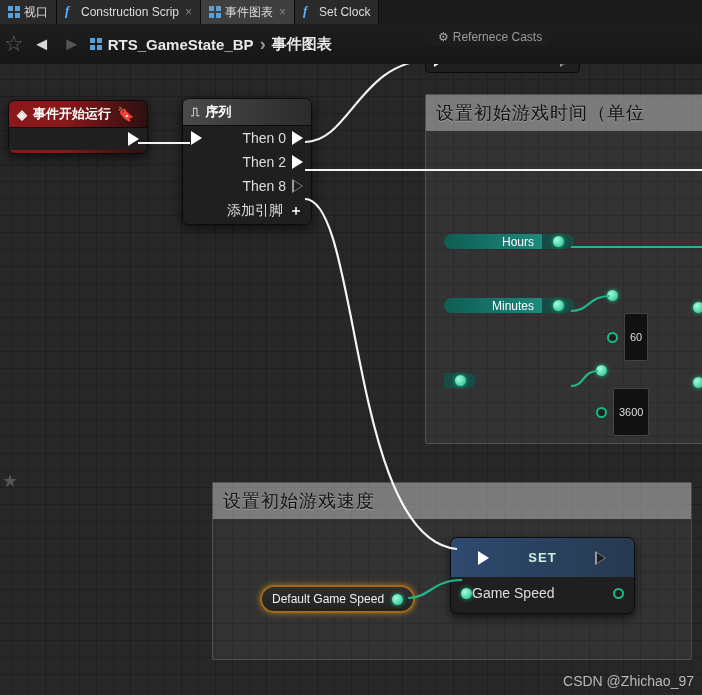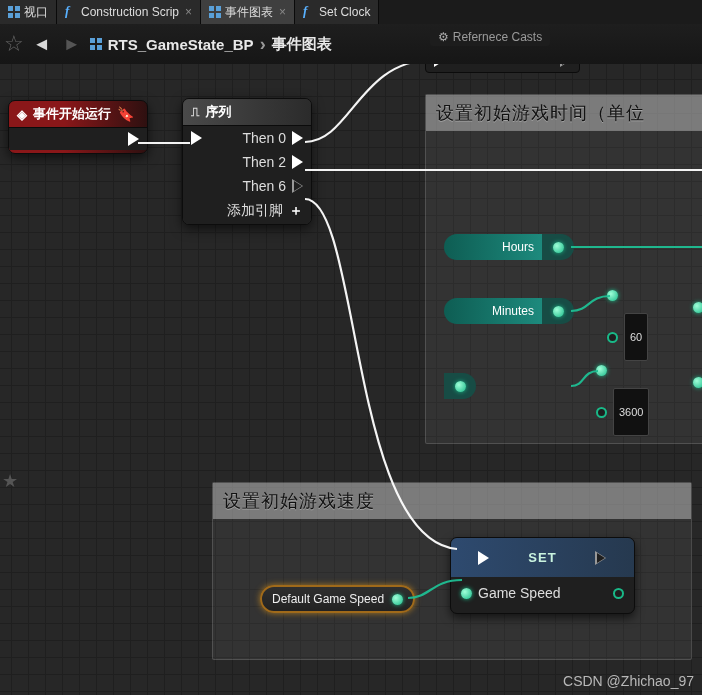--- a/index.html
+++ b/index.html
@@ -61,21 +61,21 @@
   .bk{color:#ffd040;font-size:14px;}
 
   
   .comment{position:absolute;background:rgba(255,255,255,0.06);border:1px solid rgba(255,255,255,0.15);border-radius:2px;}
   .comment-head{background:rgba(210,210,210,0.45);color:#111;font-size:18px;letter-spacing:1px;padding:6px 10px;font-weight:400;text-shadow:0 1px 0 rgba(255,255,255,.3);}
 
   
   .pill{position:absolute;height:28px;border-radius:14px;border:2px solid #a06a1a;background:linear-gradient(#2f2f2f,#222);display:flex;align-items:center;gap:8px;padding:0 10px;color:#eee;font-size:12px;box-shadow:0 0 6px rgba(220,150,30,.7);}
 
   
-  .tpill{position:absolute;height:26px;display:flex;align-items:center;}
+  .tpill{position:absolute;height:15px;display:flex;align-items:center;}
   .tpill .lab{background:linear-gradient(90deg,#0e5d53,#1d8a7d);color:#fff;font-size:12px;border-radius:13px 0 0 13px;padding:0 8px 0 16px;height:100%;display:flex;align-items:center;}
   .tpill .cap{width:32px;height:100%;background:#174c45;border-radius:0 13px 13px 0;display:flex;align-items:center;justify-content:center;}
   .tpill .cap .pin{margin:0;}
   .mini-in{position:absolute;display:flex;align-items:center;gap:6px;}
   .valbox{background:#111;border:1px solid #444;color:#ddd;font-size:11px;padding:17px 5px;border-radius:2px;}
 
   
   .setnode{position:absolute;width:185px;background:#1f1f1f;border:1px solid #0c0c0c;border-radius:7px;box-shadow:0 4px 10px rgba(0,0,0,.6);overflow:hidden;}
   .set-head{height:39px;background:linear-gradient(90deg,#2e4a6f,#26394f);display:flex;align-items:center;justify-content:space-between;padding:0 8px;}
   .set-head span{color:#c9f3df;font-size:13px;font-weight:700;letter-spacing:1px;margin:0 auto;}
@@ -161,21 +161,21 @@
       <span style="display:flex;gap:6px;align-items:center;">
         <span>Then 0</span>
         <span class="exec-out"></span>
       </span>
     </div>
     <div class="row">
       <span>Then 2</span>
       <span class="exec-out"></span>
     </div>
     <div class="row">
-      <span>Then 6</span>
+      <span>Then 8</span>
       <span class="exec-out hollow"></span>
     </div>
     <div class="row">
       <span>添加引脚</span>
       <span style="color:#fff;font-weight:bold;">＋</span>
     </div>
   </div>
 </div>
 
 <div class="comment" style="left:425px;top:94px;width:280px;height:350px;">
@@ -235,21 +235,21 @@
 </div>
 
 <div class="setnode" style="left:450px;top:537px;">
   <div class="set-head">
     <span class="exec-in" style="border-left-color:#fff;"></span>
     <span>SET</span>
     <span class="exec-out hollow"></span>
   </div>
   <div class="set-body">
     <div class="row between" style="padding:6px 10px;">
-      <span style="display:flex;gap:6px;align-items:center;">
+      <span style="display:flex;align-items:center;">
         <span class="pin green"></span>
         <span>Game Speed</span>
       </span>
       <span class="pin hollow-green"></span>
     </div>
   </div>
 </div>
 
 <span class="starL">★</span>
 

